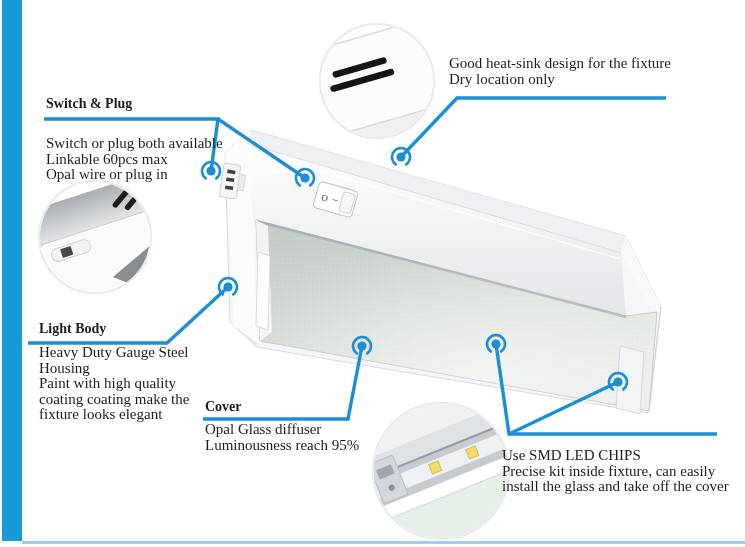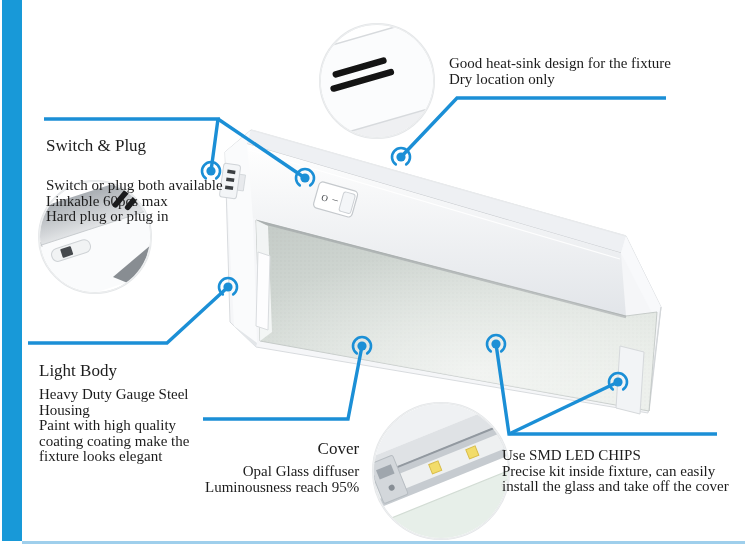--- a/index.html
+++ b/index.html
@@ -2,21 +2,21 @@
 <html><head>
 <meta charset="utf-8">
 <style>
   html,body{margin:0;padding:0;background:#ffffff;}
   .page{position:relative;width:745px;height:547px;background:#ffffff;overflow:hidden;
         font-family:"Liberation Serif","DejaVu Serif",serif;color:#1c1c1c;}
   .edge-bar-left{position:absolute;left:2px;top:0;width:20px;height:541px;background:#1899d8;}
   .edge-line-bottom{position:absolute;left:22px;top:541px;width:723px;height:3px;background:#9fcfec;}
   svg.diagram{position:absolute;left:0;top:0;}
   .callout{position:absolute;line-height:15.5px;font-size:15px;}
-  .callout .title{font-weight:normal;font-size:17px;line-height:18px;margin-top:42px;}
+  .callout .title{font-weight:bold;font-size:14px;line-height:18px;}
   .c-line{display:block;}
   .sp-body{margin-top:23px;}
   .lb-body{margin-top:7px;}
   .cv-body{margin-top:6px;}
 </style>
 </head>
 <body>
 
 <div class="page">
 
@@ -187,41 +187,41 @@
         <path d="M612.8,389.4 A 9 9 0 1 1 623.2,389.4" stroke="#1b8fd6" stroke-width="2.6" fill="none" stroke-linecap="round"></path>
       </g>
     </g>
   </svg>
 
   <div class="callout" style="left:46px;top:95px;">
     <div class="title">Switch &amp; Plug</div>
     <div class="sp-body">
       <span class="c-line">Switch or plug both available</span>
       <span class="c-line">Linkable 60pcs max</span>
-      <span class="c-line">Hard plug or plug in</span>
+      <span class="c-line">Opal wire or plug in</span>
     </div>
   </div>
 
   <div class="callout" style="left:449px;top:56px;">
     <span class="c-line">Good heat-sink design for the fixture</span>
     <span class="c-line">Dry location only</span>
   </div>
 
   <div class="callout" style="left:39px;top:320px;">
     <div class="title">Light Body</div>
     <div class="lb-body">
       <span class="c-line">Heavy Duty Gauge Steel</span>
       <span class="c-line">Housing</span>
       <span class="c-line">Paint with high quality</span>
       <span class="c-line">coating coating make the</span>
       <span class="c-line">fixture looks elegant</span>
     </div>
   </div>
 
-  <div class="callout" style="left:205px;top:398px;text-align:right;">
+  <div class="callout" style="left:205px;top:398px;">
     <div class="title">Cover</div>
     <div class="cv-body">
       <span class="c-line">Opal Glass diffuser</span>
       <span class="c-line">Luminousness reach 95%</span>
     </div>
   </div>
 
   <div class="callout" style="left:502px;top:440px;margin-top:8px;">
     <span class="c-line">Use SMD LED CHIPS</span>
     <span class="c-line">Precise kit inside fixture, can easily</span>

